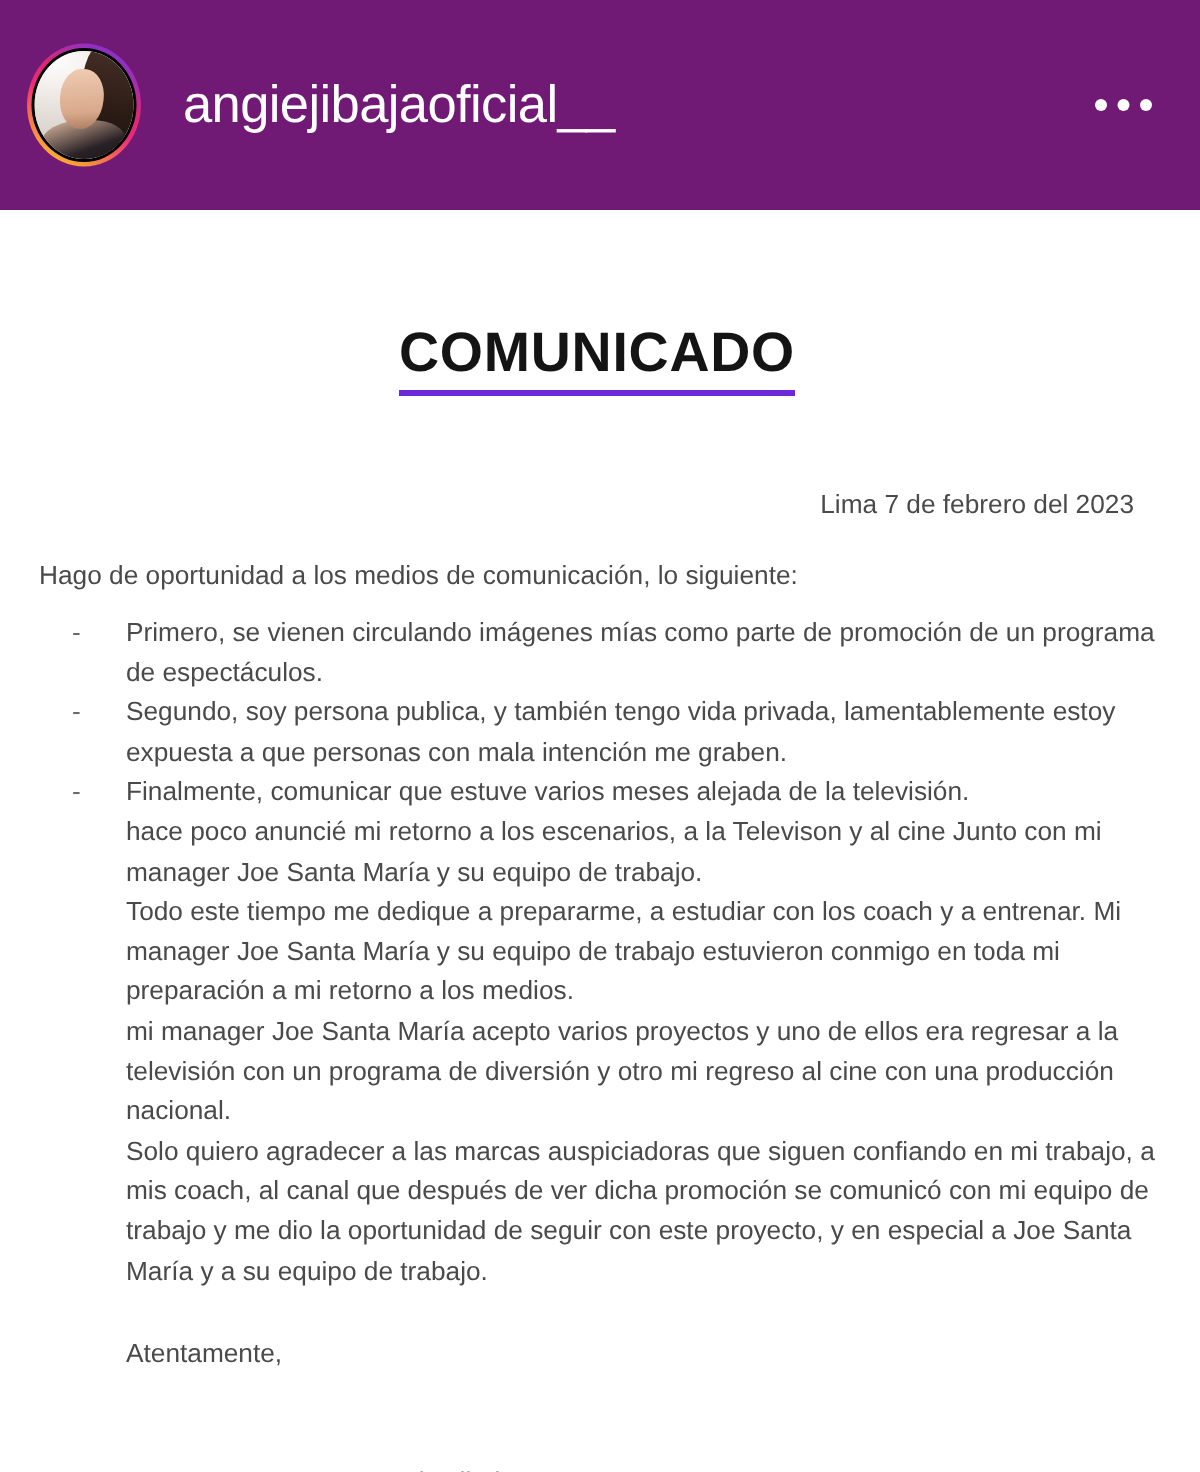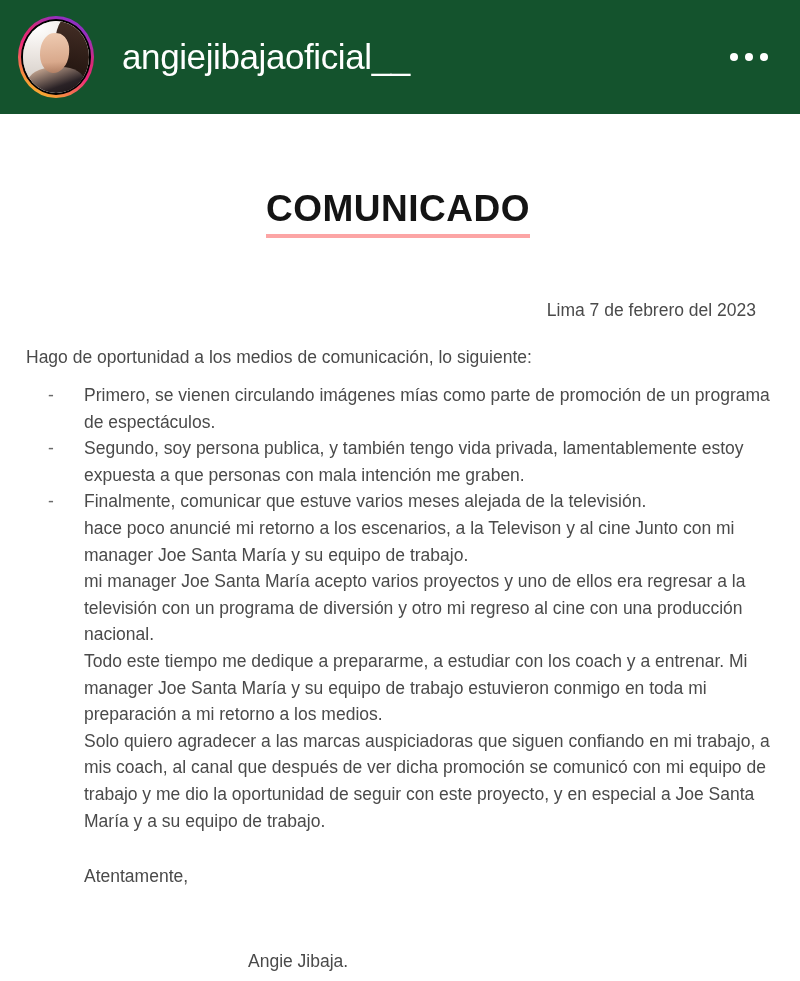--- a/index.html
+++ b/index.html
@@ -11,22 +11,22 @@
     width: 800px;
     height: 981px;
     font-family: "Liberation Sans", sans-serif;
     overflow: hidden;
   }
 
   
   .post-header {
     position: relative;
     width: 800px;
-    height: 114px;
-    background: #14532d;
+    height: 140px;
+    background: #701a75;
     display: flex;
     align-items: center;
     box-sizing: border-box;
     padding: 0 26px 0 18px;
   }
 
   .avatar-ring {
     width: 76px;
     height: 82px;
     border-radius: 50%;
@@ -127,21 +127,21 @@
 
   .doc-title {
     text-align: center;
     font-size: 37px;
     font-weight: bold;
     color: #141414;
     letter-spacing: 0.5px;
     padding-top: 74px;
   }
   .doc-title span {
-    border-bottom: 4px solid #fca5a5;
+    border-bottom: 4px solid #6d28d9;
     padding-bottom: 5px;
   }
 
   .doc-date {
     text-align: right;
     font-size: 17.5px;
     color: #4a4a4a;
     margin-top: 70px;
     padding-right: 18px;
   }
@@ -240,21 +240,21 @@
     </div>
 
     <div class="bullet-item">
       <span class="bullet-marker">-</span>
       <span class="bullet-text">Finalmente, comunicar que estuve varios meses alejada de la televisión.</span>
     </div>
 
   </div>
 
   <p class="para-block">hace poco anuncié mi retorno a los escenarios, a la Televison y al cine Junto con mi manager Joe Santa María y su equipo de trabajo.</p>
+  <p class="para-block">Todo este tiempo me dedique a prepararme, a estudiar con los coach y a entrenar. Mi manager Joe Santa María y su equipo de trabajo estuvieron conmigo en toda mi preparación a mi retorno a los medios.</p>
   <p class="para-block">mi manager Joe Santa María acepto varios proyectos y uno de ellos era regresar a la televisión con un programa de diversión y otro mi regreso al cine con una producción nacional.</p>
-  <p class="para-block">Todo este tiempo me dedique a prepararme, a estudiar con los coach y a entrenar. Mi manager Joe Santa María y su equipo de trabajo estuvieron conmigo en toda mi preparación a mi retorno a los medios.</p>
   <p class="para-block">Solo quiero agradecer a las marcas auspiciadoras que siguen confiando en mi trabajo, a mis coach, al canal que después de ver dicha promoción se comunicó con mi equipo de trabajo y me dio la oportunidad de seguir con este proyecto, y en especial a Joe Santa María y a su equipo de trabajo.</p>
 
   <div class="closing">Atentamente,</div>
 
   <div class="signature">Angie Jibaja.</div>
 
 </div>
 
 </body></html>

